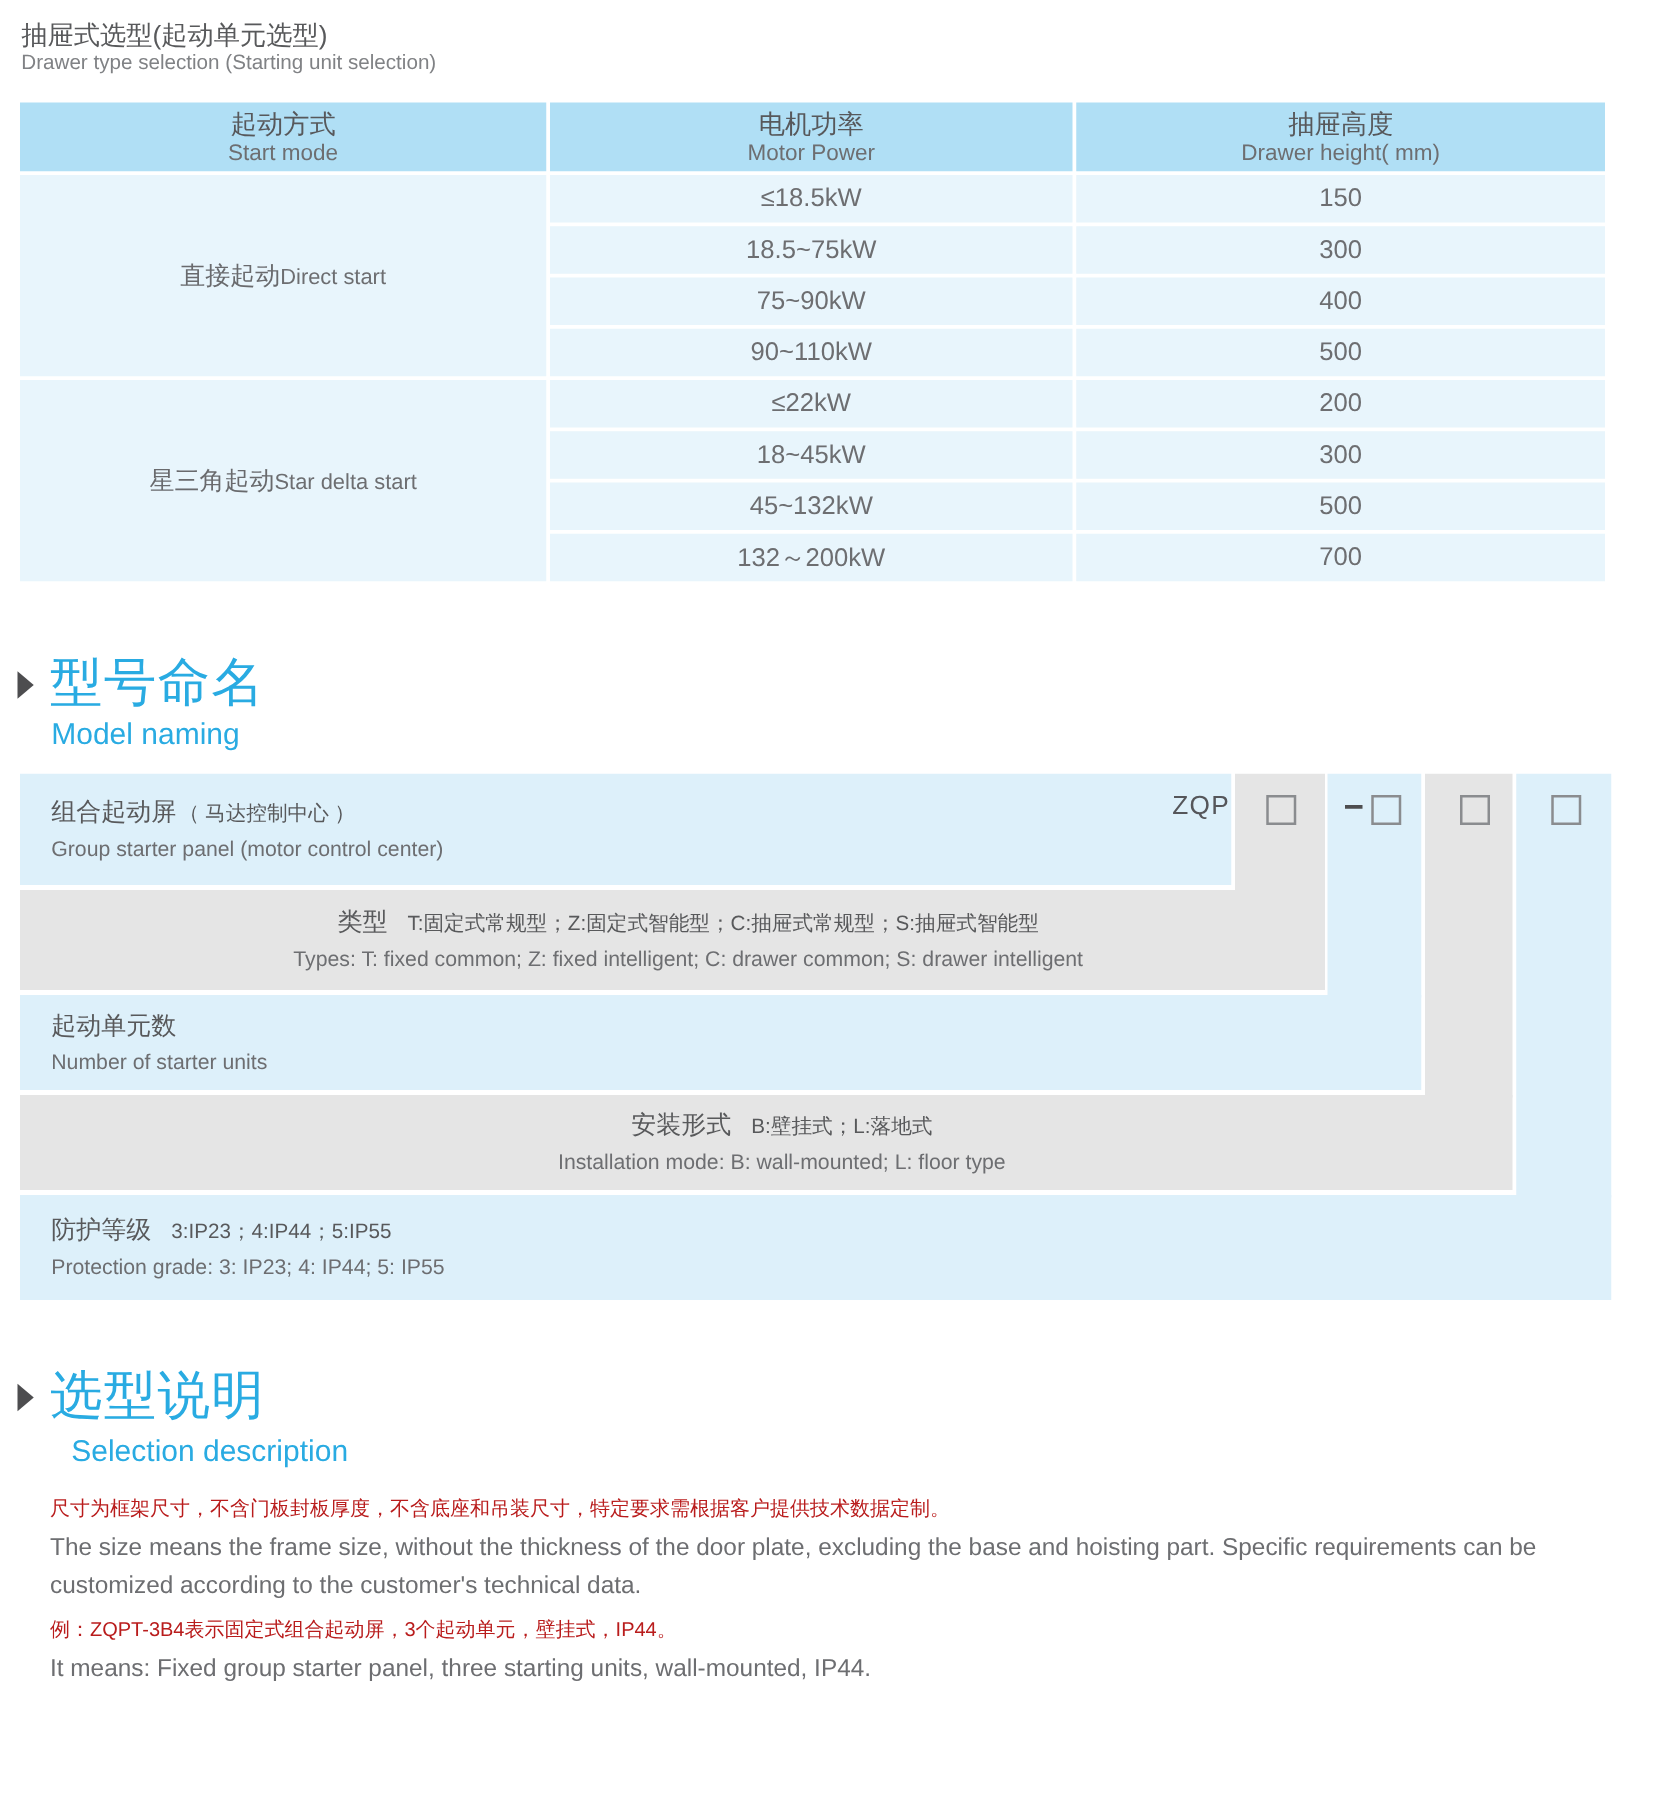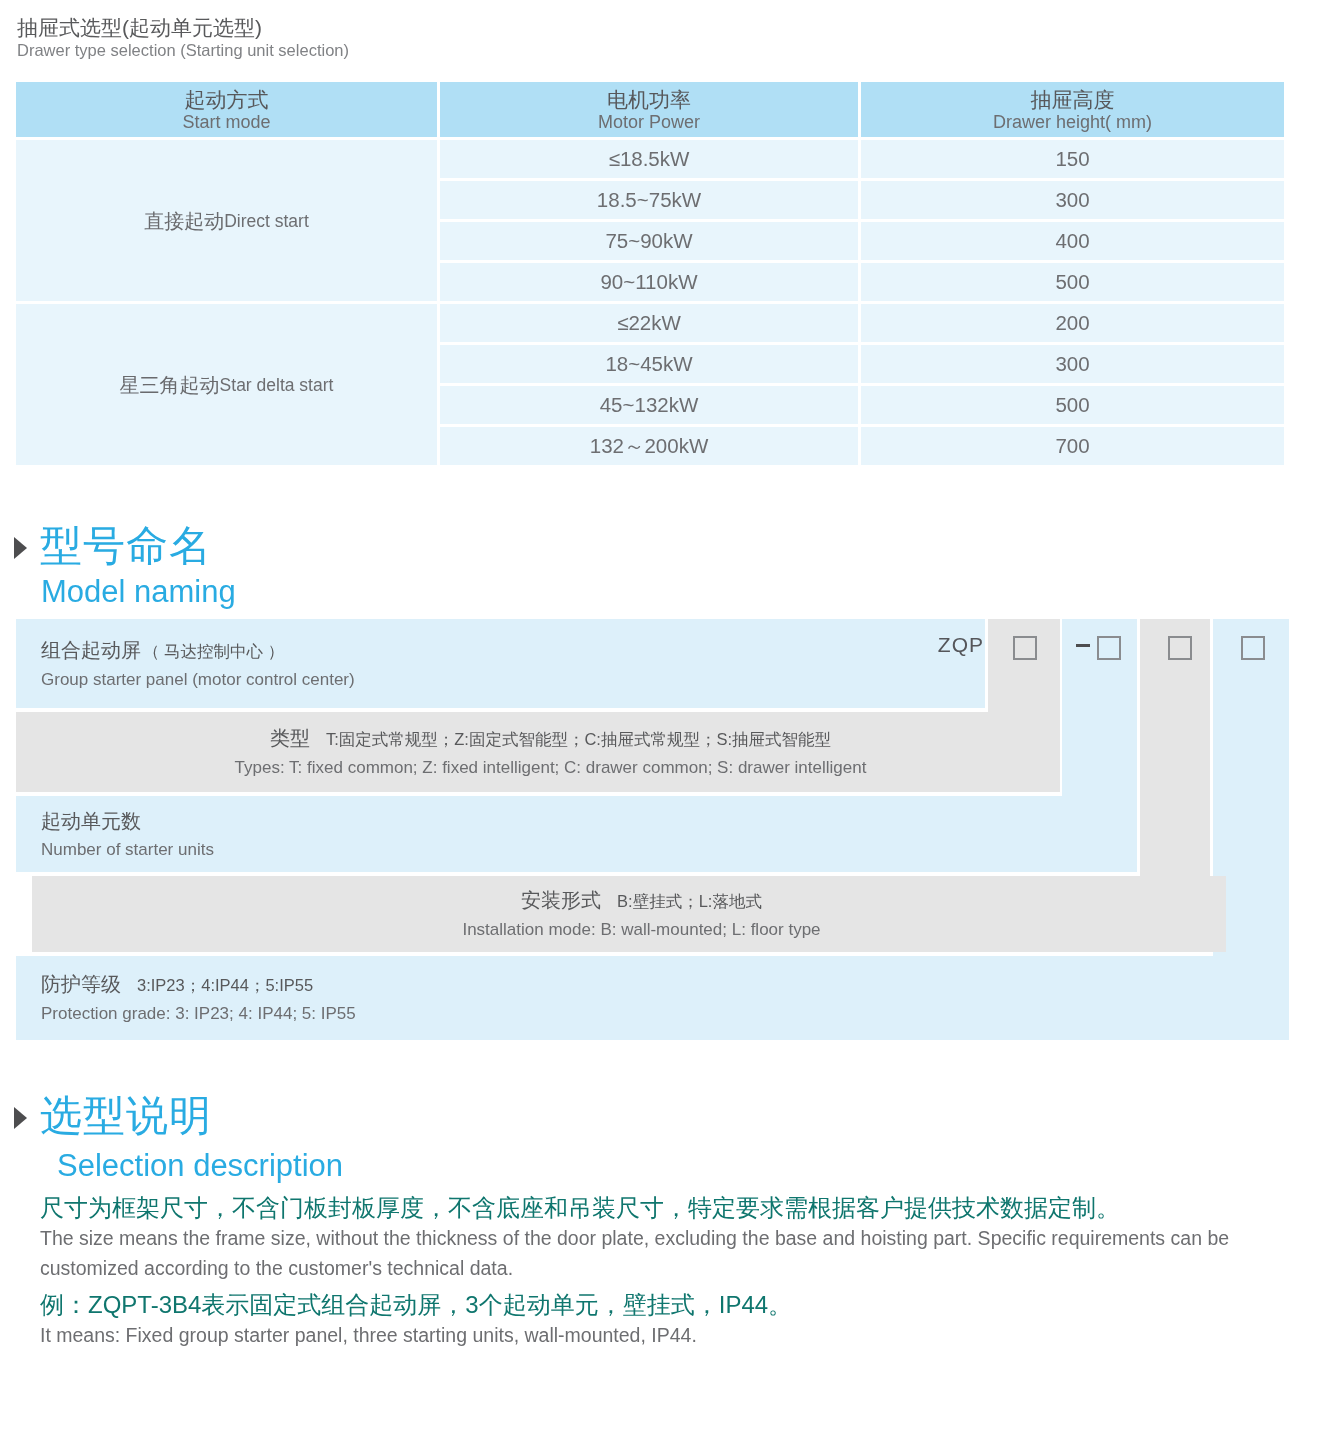--- a/index.html
+++ b/index.html
@@ -31,38 +31,38 @@
   .sel-table .cell{
     background:#e8f5fc;display:flex;align-items:center;justify-content:center;
     font-size:20.5px;color:#6d6e71;
   }
   .tri{
     position:absolute;width:0;height:0;
     border-top:11px solid transparent;border-bottom:11px solid transparent;
     border-left:13px solid #4d4d4f;
   }
   .sec-zh{position:absolute;font-size:42px;line-height:44px;color:#29abe2;letter-spacing:1px;}
-  .sec-en{position:absolute;font-size:31px;color:#29abe2;}
+  .sec-en{position:absolute;font-size:24px;color:#29abe2;}
 
   
   .nb{position:absolute;}
   .nb-blue{background:#ddf0fa;}
   .nb-gray{background:#e5e5e5;align-items:center;}
   .nb-row{display:flex;flex-direction:column;justify-content:center;padding-left:25px;box-sizing:border-box;}
   .nb-row .zh{color:#58595b;font-size:20px;line-height:30px;}
   .nb-row .zh .detail{font-size:16.5px;margin-left:16px;color:#58595b;}
   .nb-row .en{color:#6d6e71;font-size:17px;line-height:27px;}
   .code-zqp{position:absolute;left:898px;top:633px;width:86px;text-align:right;
     font-size:21px;color:#55565a;letter-spacing:1px;}
   .code-box{position:absolute;width:20px;height:20px;border:2px solid #8a8c8f;background:transparent;}
   .code-dash{position:absolute;left:1076px;top:644px;width:14px;height:3px;background:#4d4d4f;}
 
   
   .para{position:absolute;left:40px;top:1192px;width:1252px;}
-  .para .zh{font-size:24px;color:#0f766e;line-height:31px;}
+  .para .zh{font-size:16px;color:#b91c1c;line-height:31px;}
   .para .en{font-size:19.5px;color:#6d6e71;line-height:30px;}
   .para .gap{margin-top:6px;}
 </style>
 </head>
 <body>
 
 <div class="page">
 
   <div class="doc-title">抽屉式选型(起动单元选型)</div>
   <div class="doc-subtitle">Drawer type selection (Starting unit selection)</div>
@@ -132,21 +132,21 @@
     <div class="en">Types: T: fixed common; Z: fixed intelligent; C: drawer common; S: drawer intelligent</div>
   </div>
 
   <div class="nb nb-blue nb-row" style="left:16px;top:796px;width:1121px;height:76px;">
     <div class="zh">
       <span>起动单元数</span>
     </div>
     <div class="en">Number of starter units</div>
   </div>
 
-  <div class="nb nb-gray nb-row" style="left:32px;top:876px;width:1194px;height:76px;">
+  <div class="nb nb-gray nb-row" style="left:16px;top:876px;width:1194px;height:76px;">
     <div class="zh">
       <span>安装形式</span><span class="detail">B:壁挂式；L:落地式</span>
     </div>
     <div class="en">Installation mode: B: wall-mounted; L: floor type</div>
   </div>
 
   <div class="nb nb-blue nb-row" style="left:16px;top:956px;width:1273px;height:84px;">
     <div class="zh">
       <span>防护等级</span><span class="detail">3:IP23；4:IP44；5:IP55</span>
     </div>

